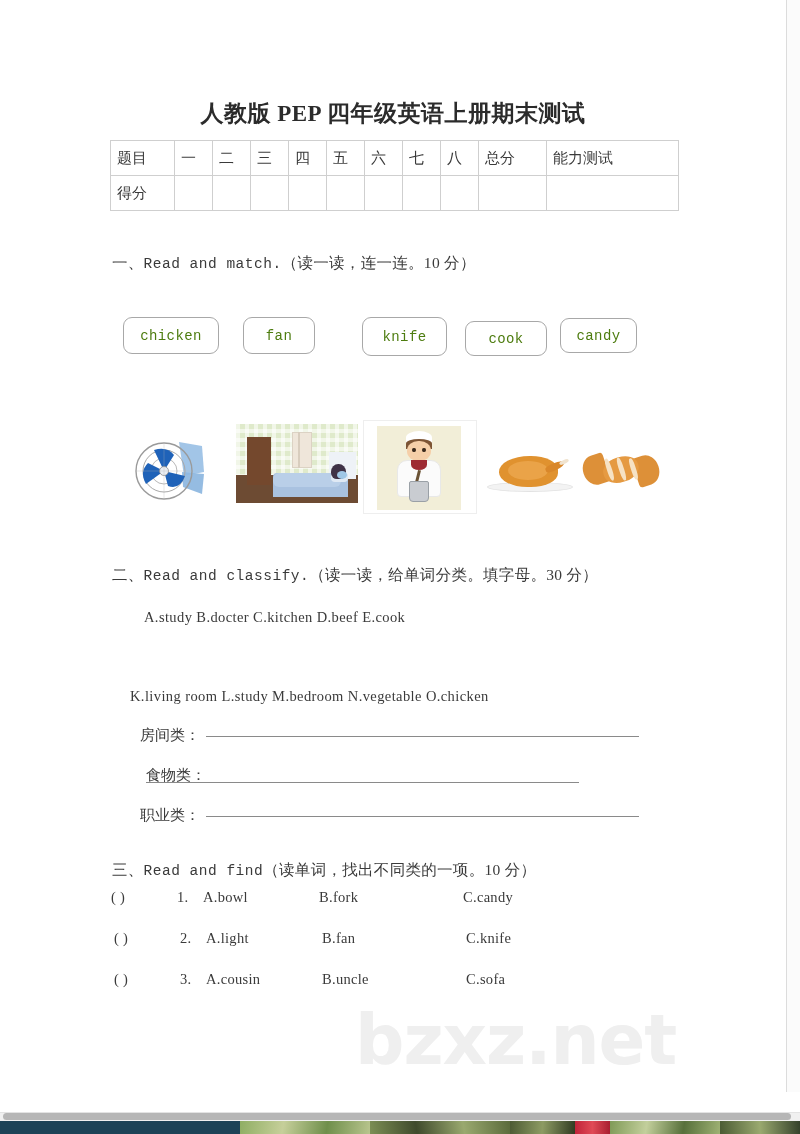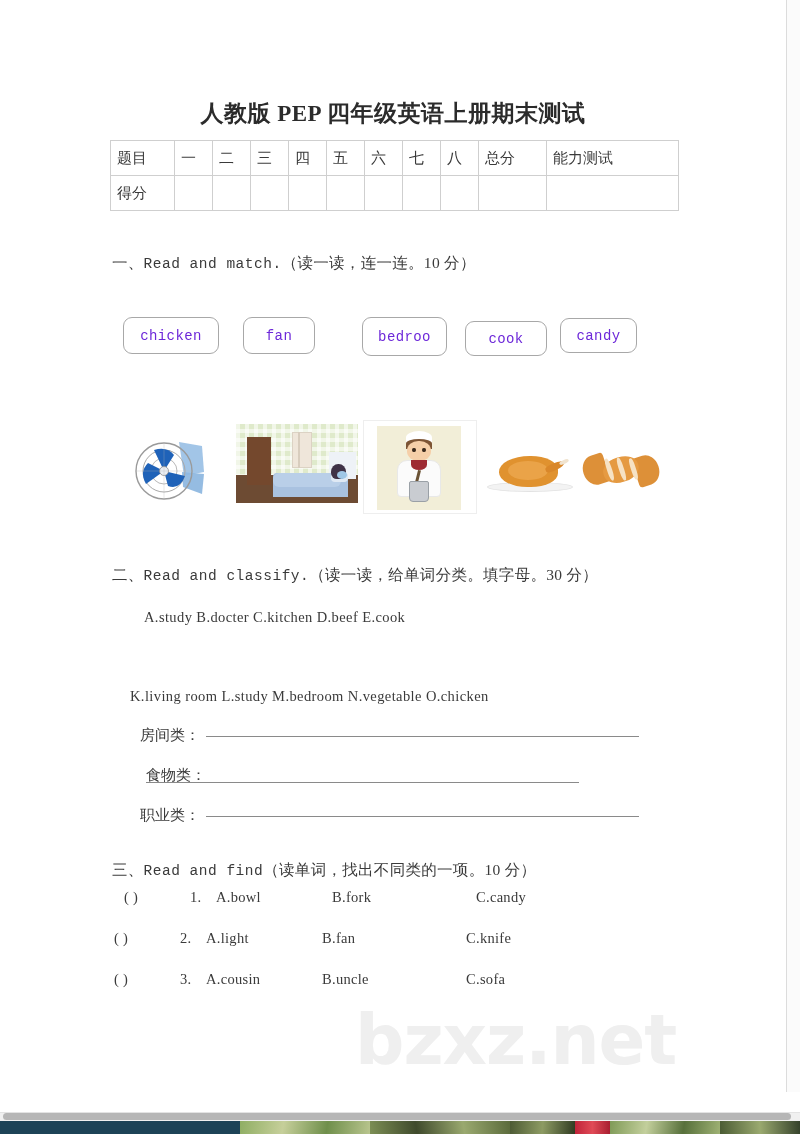--- a/index.html
+++ b/index.html
@@ -105,21 +105,21 @@
   .word-box {
     position: absolute;
     border: 1px solid #a8a8a8;
     border-radius: 9px;
     background: #ffffff;
     display: flex;
     align-items: center;
     justify-content: center;
     font-family: "Liberation Mono", monospace;
     font-size: 14px;
-    color: #6d28d9;
+    color: #4d7c0f;
     letter-spacing: 0.4px;
   }
 
   
   .pic-tile {
     position: absolute;
     overflow: hidden;
     background: #ffffff;
   }
   .pic-tile.framed { border: 1px solid #eeeeee; }
@@ -296,21 +296,21 @@
       </tr>
     </tbody>
   </table>
 
   <div class="section-heading" style="left:112px; top:253px;">
     <span>一、</span><span class="mono">Read and match.</span><span>（读一读，连一连。10 分）</span>
   </div>
 
   <div class="word-box" style="left:123px; top:317px; width:96px; height:37px;">chicken</div>
   <div class="word-box" style="left:243px; top:317px; width:72px; height:37px;">fan</div>
-  <div class="word-box" style="left:362px; top:317px; width:85px; height:39px;">bedroo</div>
+  <div class="word-box" style="left:362px; top:317px; width:85px; height:39px;">knife</div>
   <div class="word-box" style="left:465px; top:321px; width:82px; height:35px;">cook</div>
   <div class="word-box" style="left:560px; top:318px; width:77px; height:35px;">candy</div>
 
   <div class="pic-tile" style="left:124px; top:424px; width:97px; height:93px;">
     <svg width="97" height="93" viewBox="0 0 97 93">
       <path d="M55 18 L78 22 L80 48 L60 52 Z" fill="#9dc2e6" opacity="0.95"></path>
       <path d="M58 48 L80 50 L78 70 L59 63 Z" fill="#8fb8e0" opacity="0.95"></path>
       <circle cx="40" cy="47" r="28" fill="none" stroke="#9a9a9a" stroke-width="1.4"></circle>
       <circle cx="40" cy="47" r="21" fill="none" stroke="#a8a8a8" stroke-width="1"></circle>
       <circle cx="40" cy="47" r="13" fill="none" stroke="#b0b0b0" stroke-width="0.9"></circle>
@@ -385,21 +385,21 @@
   </div>
   <div class="cat-row" style="left:140px; top:806px;">
     <span class="cat-label">职业类：</span>
     <span class="cat-rule" style="width:433px;"></span>
   </div>
 
   <div class="section-heading" style="left:112px; top:860px;">
     <span>三、</span><span class="mono">Read and find</span><span>（读单词，找出不同类的一项。10 分）</span>
   </div>
 
-  <div class="mc-row" style="left:124px; top:889px;">
+  <div class="mc-row" style="left:111px; top:889px;">
     <span class="mc-paren">(          )</span><span class="mc-num">1.</span><span class="mc-opt-a">A.bowl</span><span class="mc-opt-b">B.fork</span><span class="mc-opt-c">C.candy</span>
   </div>
   <div class="mc-row" style="left:114px; top:930px;">
     <span class="mc-paren">(          )</span><span class="mc-num">2.</span><span class="mc-opt-a">A.light</span><span class="mc-opt-b">B.fan</span><span class="mc-opt-c">C.knife</span>
   </div>
   <div class="mc-row" style="left:114px; top:971px;">
     <span class="mc-paren">(          )</span><span class="mc-num">3.</span><span class="mc-opt-a">A.cousin</span><span class="mc-opt-b">B.uncle</span><span class="mc-opt-c">C.sofa</span>
   </div>
 
   <div class="hscroll-track"></div>

